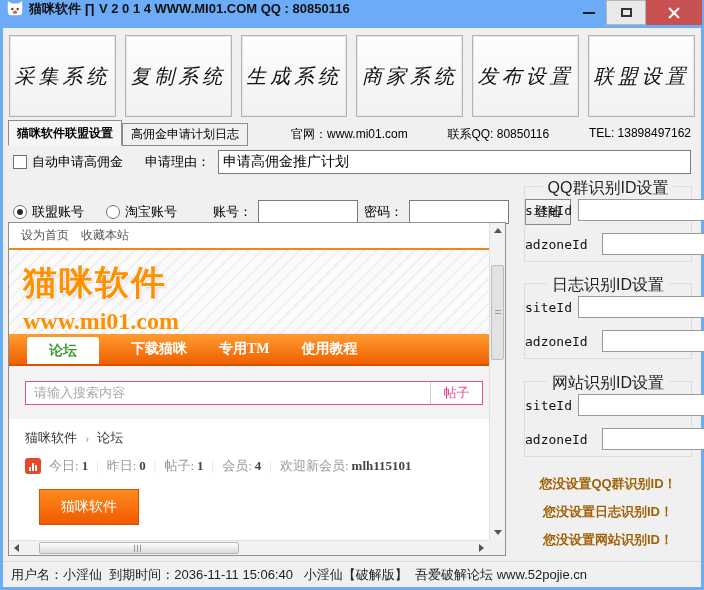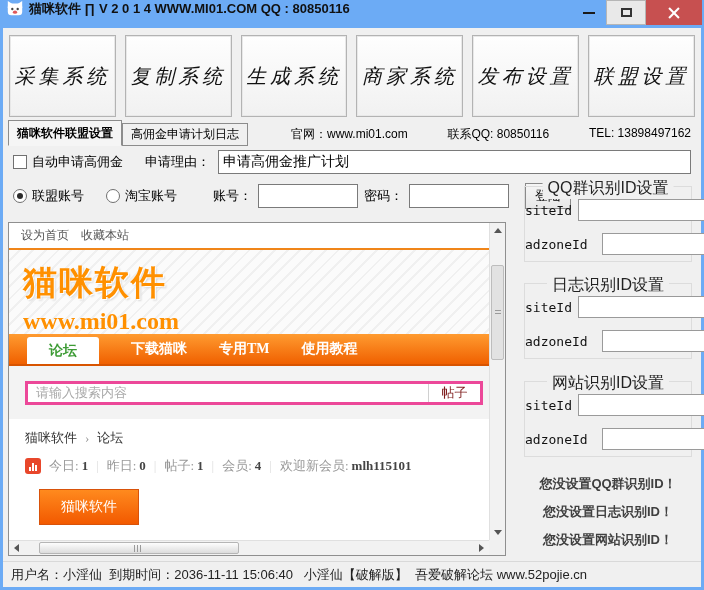--- a/index.html
+++ b/index.html
@@ -37,45 +37,45 @@
   .tab.active { font-weight:bold; line-height:24px; background:#f5f5f5; border-bottom-color:#f5f5f5; z-index:2; }
   .contact { position:absolute; top:98px; left:288px; right:10px; display:flex; justify-content:space-between; font-size:12px; color:#000; }
 
   
   .row-commission { position:absolute; top:122px; left:10px; right:10px; height:24px; display:flex; align-items:center; font-size:13px; }
   .checkbox { width:14px; height:14px; border:1px solid #707070; background:#fff; margin-right:5px; cursor:pointer; flex:none; }
   .lbl-reason { margin-left:22px; margin-right:8px; }
   .reason-input { flex:1; height:24px; border:1px solid #7a7a7a; background:#fff; font-size:14px; padding:0 4px; font-family:inherit; }
 
   
-  .row-login { position:absolute; top:155px; left:10px; height:26px; display:flex; align-items:center; font-size:13px; }
+  .row-login { position:absolute; top:171px; left:10px; height:26px; display:flex; align-items:center; font-size:13px; }
   .radio { width:14px; height:14px; border:1px solid #707070; border-radius:50%; background:#fff; margin-right:5px; position:relative; cursor:pointer; flex:none; }
   .radio.checked::after { content:""; position:absolute; left:3px; top:3px; width:6px; height:6px; border-radius:50%; background:#2b2b2b; }
   .row-login .gap { width:22px; }
   .login-input { width:100px; height:24px; border:1px solid #7a7a7a; background:#fff; margin:0 6px; font-family:inherit; }
   .login-btn { width:46px; height:26px; margin-left:10px; border:1px solid #8a8a8a; background:linear-gradient(#f6f6f6,#e7e7e7); font-size:13px; cursor:pointer; font-family:inherit; }
 
   
   .browser { position:absolute; left:5px; top:194px; width:498px; height:334px; border:1px solid #8f8f8f; background:#fff; }
   .b-content { position:absolute; left:0; top:0; right:16px; bottom:15px; display:flex; flex-direction:column; overflow:hidden;font-family:Liberation Serif, serif; }
   .b-links { height:25px; display:flex; align-items:center; gap:12px; padding-left:12px; font-size:12px; color:#555; }
   .b-links span { cursor:pointer; }
   .b-orange-line { height:2px; background:#f08519; }
   .b-header { height:84px; background:repeating-linear-gradient(135deg,#fbfbfb 0 7px,#f0f0f0 7px 9px); padding:10px 0 0 14px; }
   .b-logo { font-size:34px; font-weight:bold; color:#ff9000; letter-spacing:2px; text-shadow:1px 1px 0 #fff,2px 2px 2px #d9d9d9; }
   .b-logo-url { font-size:24px; font-weight:bold; color:#ff9000; margin-top:2px; }
   .b-nav { height:32px; background:linear-gradient(#ff9b30,#f06000); border-bottom:2px solid #d85400; display:flex; align-items:flex-end; }
   .b-nav-active { background:#fff; color:#3d9b35; font-weight:bold; font-size:14px; border-radius:3px 3px 0 0;
                   margin-left:18px; padding:0 22px; line-height:27px; cursor:pointer; }
   .b-nav-item { color:#fff; font-weight:bold; font-size:14px; line-height:30px; margin-left:32px; cursor:pointer; }
   .b-searchbar { height:53px; background:#f3f3f3; display:flex; align-items:center; padding:0 6px 0 16px; }
-  .b-searchbox { flex:1; height:24px; border:3px solid #ec4899; background:#fff; display:flex; align-items:stretch; }
+  .b-searchbox { flex:1; height:24px; border:1px solid #ec4899; background:#fff; display:flex; align-items:stretch; }
   .b-searchbox input { flex:1; border:none; outline:none; font-size:13px; padding:0 8px; color:#333; font-family:inherit; }
   .b-searchbox input::placeholder { color:#a9a9a9; }
-  .b-search-cat { width:52px; border-left:1px solid #d0d0d0; display:flex; align-items:center; justify-content:center; font-size:13px; color:#7f1d1d; cursor:pointer; }
+  .b-search-cat { width:52px; border-left:1px solid #d0d0d0; display:flex; align-items:center; justify-content:center; font-size:13px; color:#ec4899; cursor:pointer; }
   .b-page { flex:1; background:#fff; padding:10px 0 0 16px; overflow:hidden; }
   .b-crumb { font-size:13px; color:#333; display:flex; gap:8px; align-items:center; }
   .b-crumb .sep { color:#999; }
   .b-stats { margin-top:10px; display:flex; align-items:center; font-size:13px; color:#999; }
   .stats-icon { width:16px; height:16px; background:#e8472b; border-radius:3px; display:flex; align-items:flex-end; justify-content:center; gap:1px; padding:3px 2px; margin-right:8px; }
   .stats-icon i { display:block; width:2px; background:#fff; }
   .stats-icon i:nth-child(1){height:4px;} .stats-icon i:nth-child(2){height:8px;} .stats-icon i:nth-child(3){height:6px;}
   .b-stats b { color:#444; margin-left:3px; }
   .b-stats .bar { color:#ddd; margin:0 8px; }
   .b-postbtn { margin:14px 0 0 14px; width:100px; height:36px; background:linear-gradient(#ff8a1e,#f25900); border:1px solid #d8520a;
@@ -99,21 +99,21 @@
   
   .groupbox { position:absolute; left:521px; width:168px; border:1px solid #dcdcdc; }
   .gb-title { position:absolute; top:-9px; left:50%; transform:translateX(-50%); background:#f0f0f0; padding:0 5px; font-size:16px; color:#222; white-space:nowrap; }
   .gb-row { display:flex; align-items:center; margin:12px 8px 0 0; }
   .gb-row:last-child { margin-bottom:12px;gap:11px; }
   .gb-label { width:66px; text-align:right; font-family:"DejaVu Sans Mono","Liberation Mono",monospace; font-size:13px; color:#111; padding-right:6px; }
   .gb-input { flex:1; height:22px; border:1px solid #9a9a9a; background:#fff; font-family:inherit; }
   .gb-qq { top:158px; height:76px; }
   .gb-log { top:255px; height:76px; }
   .gb-web { top:353px; height:76px; }
-  .warning { position:absolute; left:521px; width:168px; text-align:center; font-size:13px; font-weight:bold; color:#404040; }
+  .warning { position:absolute; left:521px; width:168px; text-align:center; font-size:13px; font-weight:bold; color:#a16207; }
   .warn-1 { top:447px; } .warn-2 { top:475px; } .warn-3 { top:503px; }
 
   
   .statusbar { position:absolute; left:0; right:0; bottom:0; height:26px; border-top:1px solid #d9d9d9;
                display:flex; align-items:center; padding-left:8px; font-size:13px; color:#222; white-space:pre; }
 </style>
 </head>
 <body>
 
 <div class="window">

